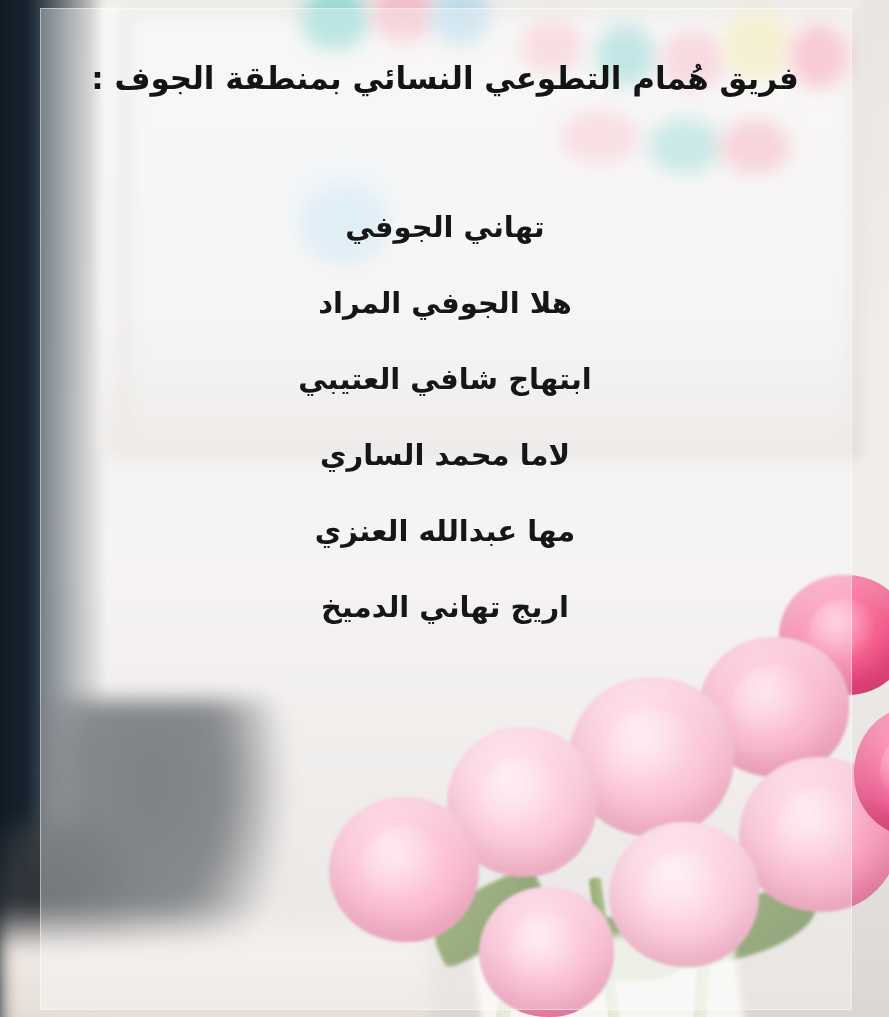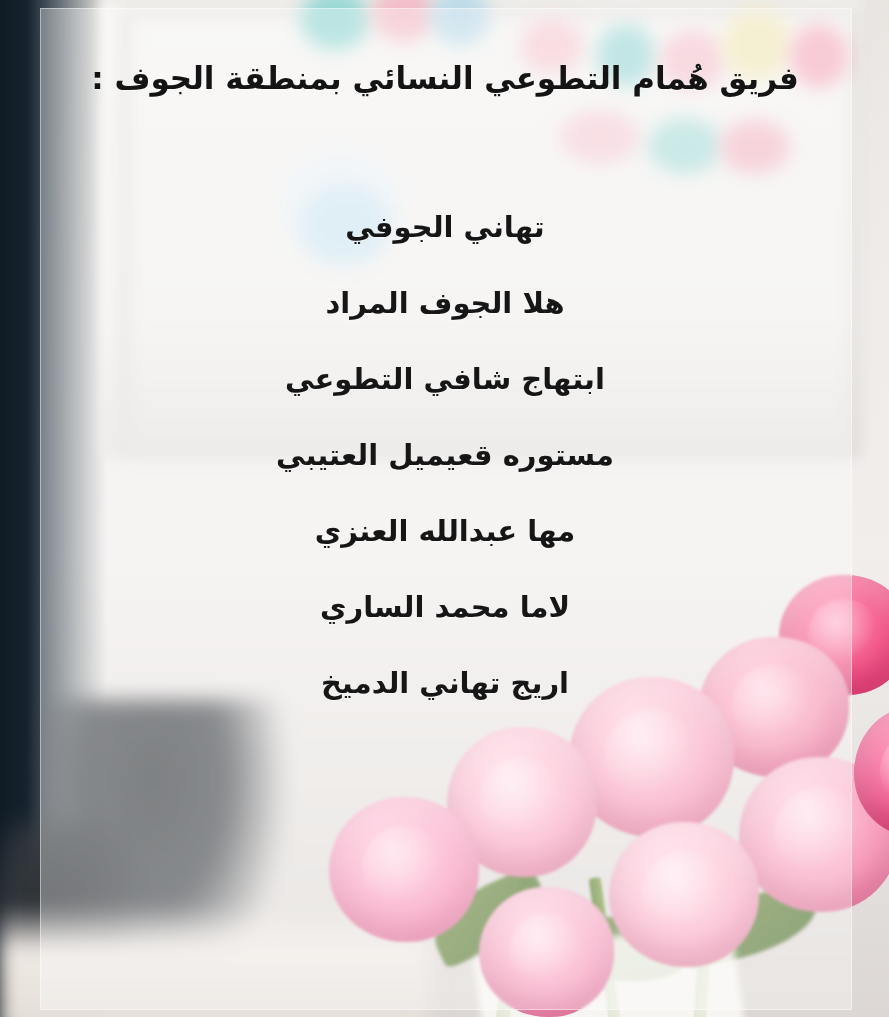--- a/index.html
+++ b/index.html
@@ -236,22 +236,21 @@
     <div class="rose" style="left:675px; top:150px; width:120px; height:130px; background:radial-gradient(circle at 40% 30%, #ff9dbd 0%, #f2699b 50%, #cf1b56 100%);"></div>
     <div class="rose" style="left:300px; top:330px; width:135px; height:130px; background:radial-gradient(circle at 42% 32%, #ffd0e0 0%, #f9a2c1 55%, #ec76a4 100%);"></div>
   </div>
 
   <div class="panel"></div>
 
   <div class="content">
     <div class="title">فريق هُمام التطوعي النسائي بمنطقة الجوف :</div>
     <ul class="name-list">
       <li>تهاني الجوفي</li>
-      <li>هلا  الجوف المراد</li>
-      <li>ابتهاج شافي التطوعي</li>
-      <li>مستوره قعيميل العتيبي</li>
+      <li>هلا  الجوفي المراد</li>
+      <li>ابتهاج شافي العتيبي</li>
+      <li>لاما محمد الساري</li>
       <li>مها عبدالله العنزي</li>
-      <li>لاما محمد الساري</li>
       <li>اريج تهاني الدميخ</li>
     </ul>
   </div>
 
 </div>
 
 </body></html>

